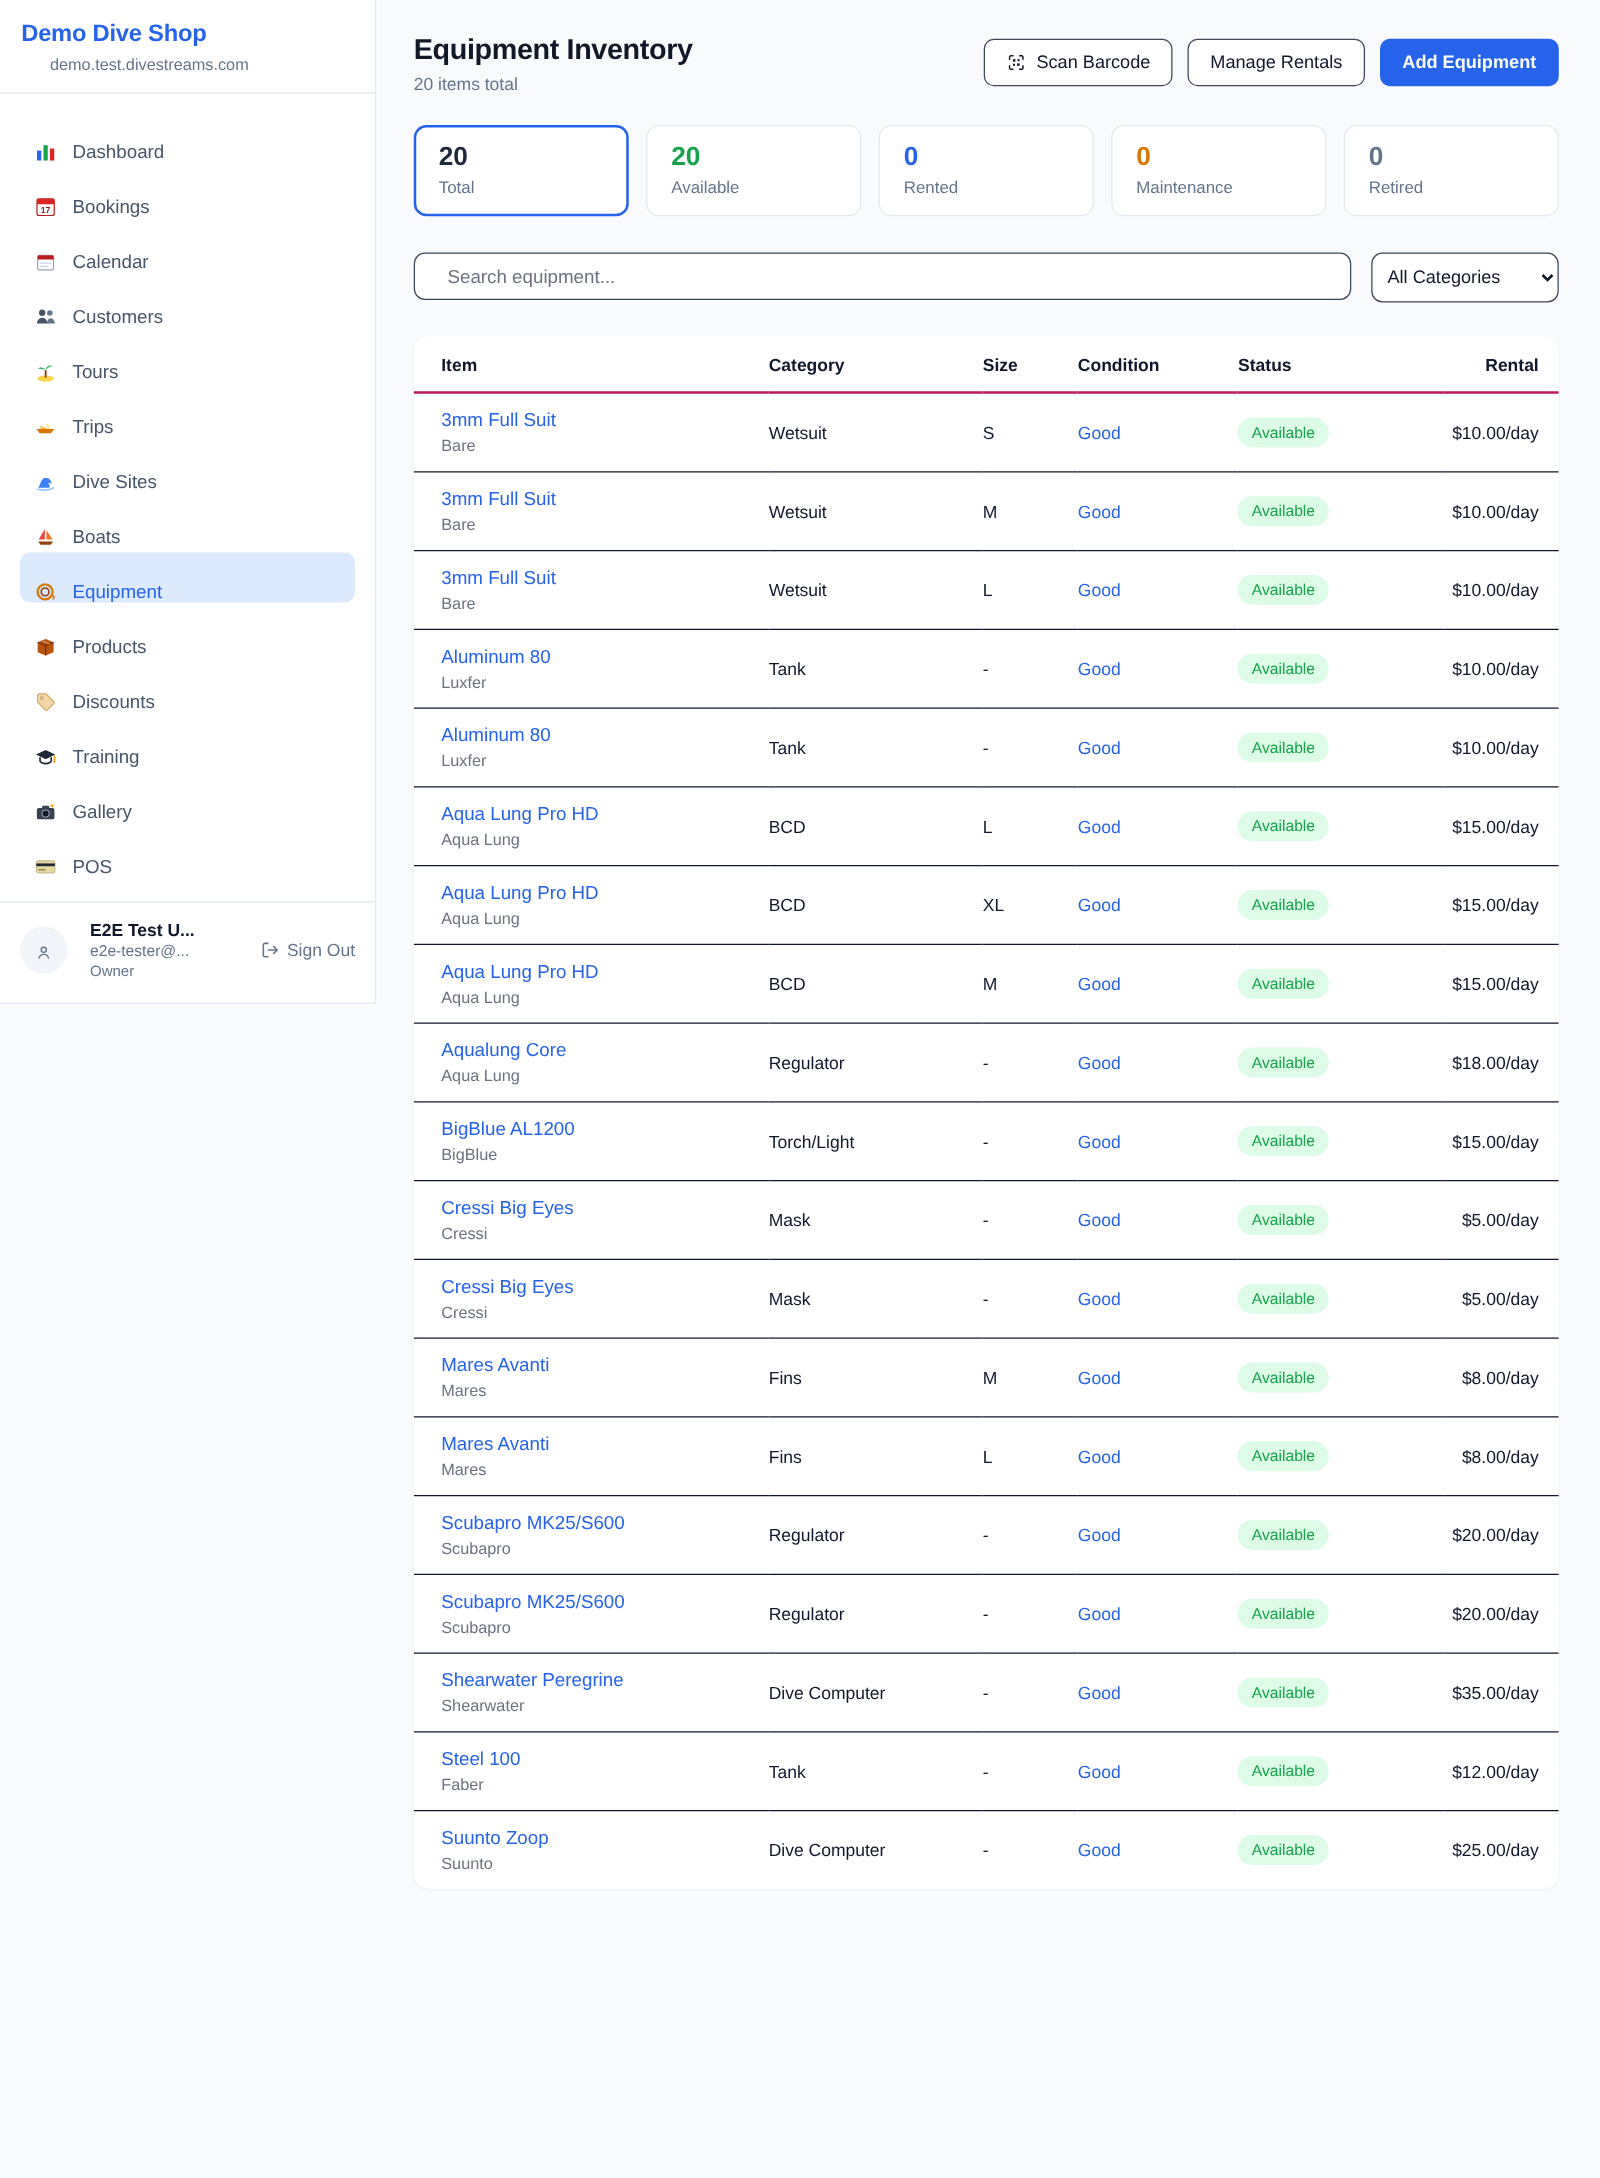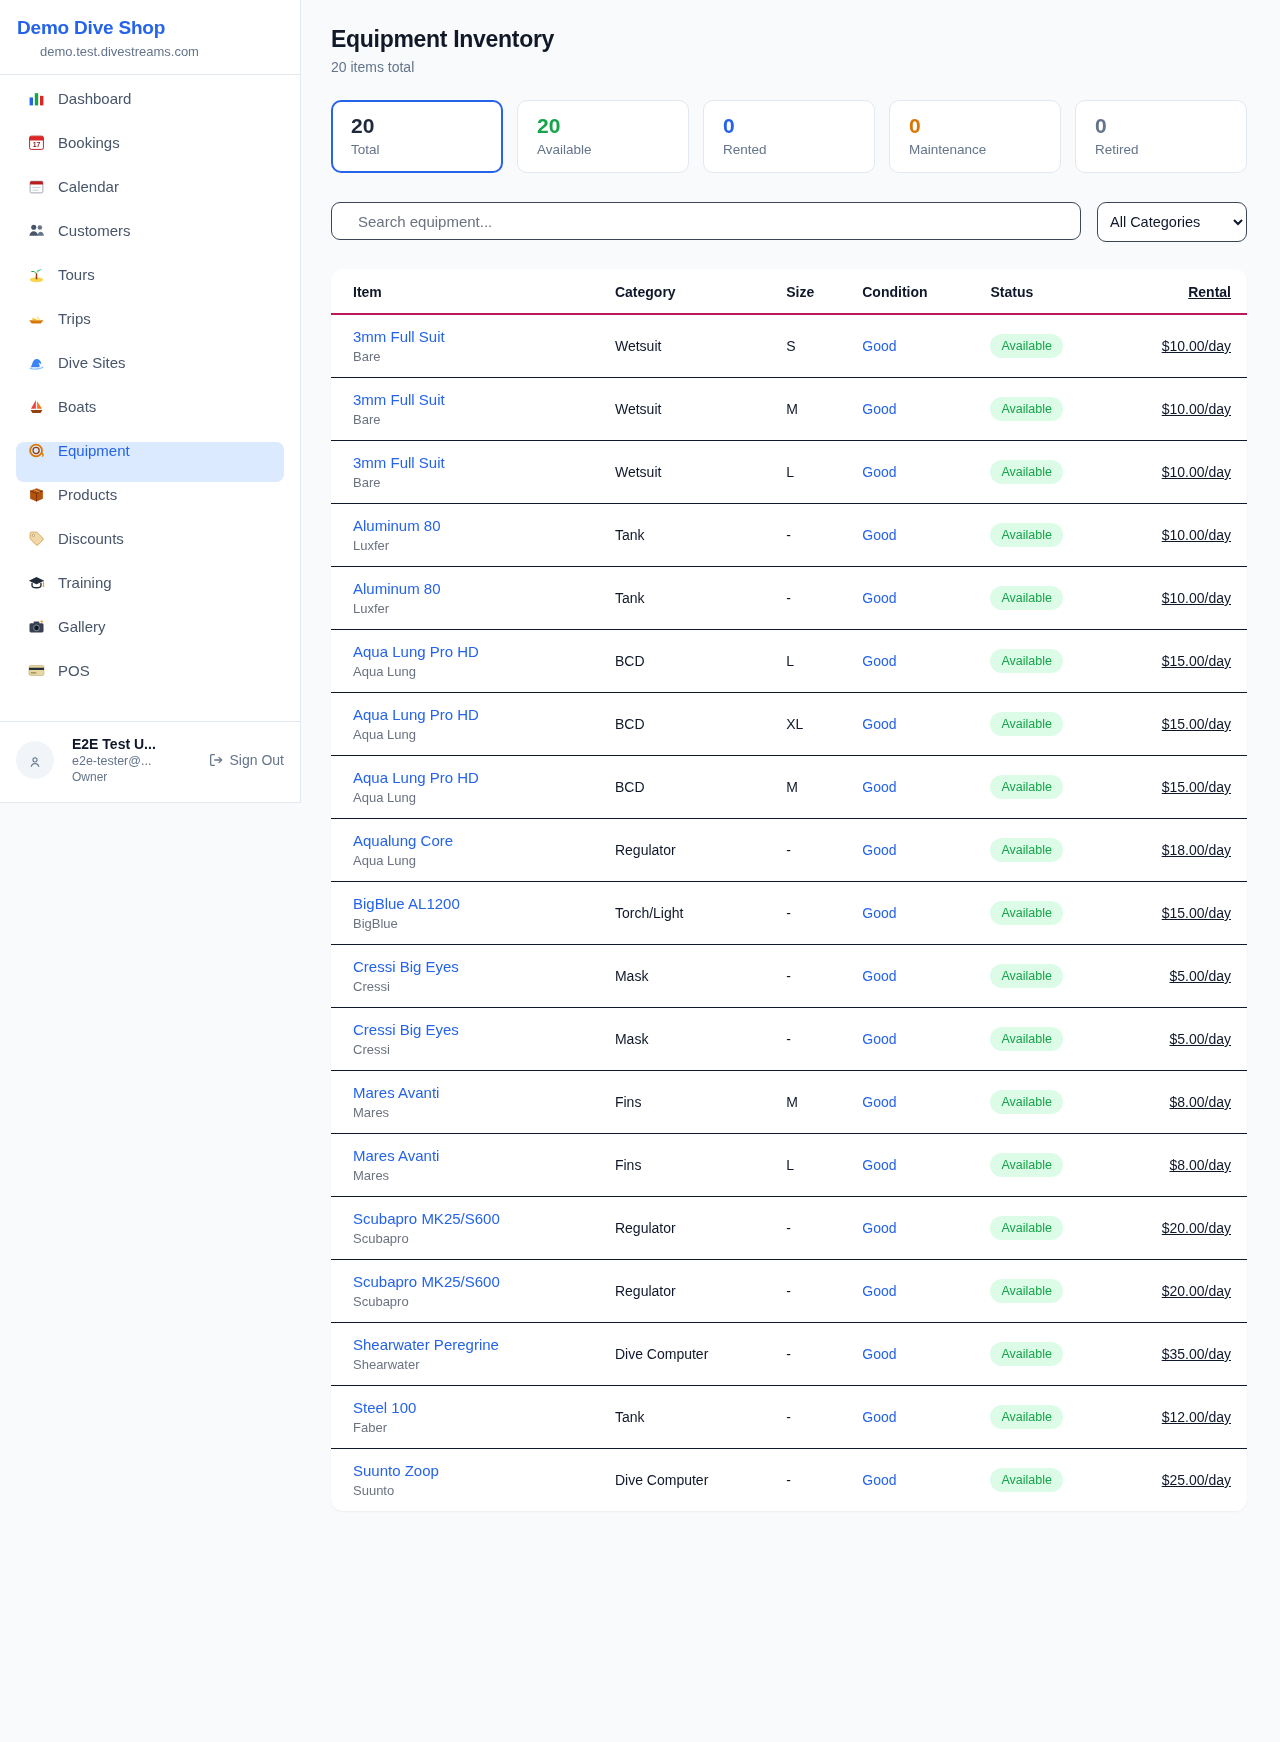--- a/index.html
+++ b/index.html
@@ -6,21 +6,21 @@
   html,body { background:#f8fafc; font-family:"Liberation Sans","DejaVu Sans",sans-serif; color:#0f172a; }
   body { width:1280px; min-height:1742px; }
   .app { display:flex; align-items:flex-start; width:1280px; }
 
   
   .sidebar { width:301px; background:#fff; border-right:1px solid #e2e8f0; border-bottom:1px solid #e2e8f0; }
   .brand { padding:17px 17px 15px; border-bottom:1px solid #e2e8f0; }
   .brand-name { color:#2563eb; font-size:19px; font-weight:800; letter-spacing:-0.2px; }
   .brand-domain { color:#64748b; font-size:13px; margin-top:5px;margin-left:23px; }
   .nav { padding:15px 16px 6px; }
-  .nav-item { display:flex; align-items:flex-start; gap:13px; height:40px; padding:0 12px; border-radius:8px; margin-bottom:4px; color:#475569; font-size:15px; cursor:pointer; }
+  .nav-item { display:flex; align-items:flex-end; gap:13px; height:40px; padding:0 12px; border-radius:8px; margin-bottom:4px; color:#475569; font-size:15px; cursor:pointer; }
   .nav-item.active { background:#dbeafe; color:#2563eb; font-weight:500; }
   .nav-icon { width:17px; height:17px; flex:0 0 17px; display:inline-flex; }
   .nav-icon svg { width:17px; height:17px; }
 
   .user-box { border-top:1px solid #e2e8f0; margin-top:9px; padding:14px 16px 18px; display:flex; align-items:center; gap:18px; }
   .avatar { width:38px; height:38px; border-radius:50%; background:#f1f5f9; display:flex; align-items:center; justify-content:center; flex:0 0 38px; }
   .avatar svg { width:20px; height:20px; }
   .user-info { min-width:0; }
   .user-name { font-size:14px; font-weight:700; color:#0f172a; white-space:nowrap; }
   .user-email { font-size:12.5px; color:#64748b; margin-top:2px; white-space:nowrap; }
@@ -46,21 +46,21 @@
 
   .filter-row { display:flex; gap:16px; margin-bottom:27px; }
   .search-input { flex:1; height:38px; border:1px solid #3b4657; border-radius:9px; padding:0 26px; font-size:15px; font-family:inherit; color:#0f172a; background:#fff; }
   .search-input::placeholder { color:#6b7280; }
   .category-select { width:150px; height:40px; border:1px solid #3b4657; border-radius:9px; background:#fff; font-size:14.5px; font-family:inherit; color:#0f172a; padding:0 8px; cursor:pointer; }
 
   .table-card { background:#fff; border-radius:12px; overflow:hidden; box-shadow:0 1px 2px rgba(15,23,42,.05); }
   table { width:100%; border-collapse:collapse; }
   thead th { text-align:left; font-size:14px; font-weight:700; color:#0f172a; padding:15px 0 13px; border-bottom:2px solid #be185d; }
   th.col-item, td.col-item { padding-left:22px; }
-  th.col-rental, td.col-rental { text-align:right; padding-right:16px;text-decoration:underline; }
+  th.col-rental, td.col-rental { text-align:right; padding-right:16px; }
   tbody td { border-bottom:1.5px solid #0f172a; padding:13px 0; font-size:14px; color:#0f172a; vertical-align:middle; }
   tbody tr:last-child td { border-bottom:none; }
   .item-name { color:#2563eb; font-size:15px; font-weight:500; cursor:pointer; }
   .item-brand { color:#6b7280; font-size:13px; margin-top:4px; }
   .condition-link { color:#2563eb; cursor:pointer; }
   .badge { display:inline-block; background:#dcfce7; color:#16a34a; font-size:12.5px; font-weight:500; padding:5px 11px; border-radius:999px; }
 </style>
 </head>
 <body>
 
@@ -256,20 +256,40 @@
       </button>
     </div>
   </aside>
 
   <main class="main">
 
     <div class="page-header">
       <div>
         <h1 class="page-title">Equipment Inventory</h1>
         <div class="page-subtitle">20 items total</div>
+      </div>
+      <div class="header-actions">
+        <button class="btn">
+          <span style="display: inline-flex; width: 16px; height: 16px;">
+              <svg viewBox="0 0 24 24" fill="none" stroke="#0f172a" stroke-width="1.8" stroke-linecap="round" stroke-linejoin="round">
+                <path d="M4 8V5.5A1.5 1.5 0 0 1 5.5 4H8M16 4h2.5A1.5 1.5 0 0 1 20 5.5V8M20 16v2.5a1.5 1.5 0 0 1-1.5 1.5H16M8 20H5.5A1.5 1.5 0 0 1 4 18.5V16"></path>
+                <rect x="8" y="8" width="3" height="3" fill="#0f172a" stroke="none"></rect>
+                <rect x="13.5" y="8" width="2.5" height="2.5" fill="#0f172a" stroke="none"></rect>
+                <rect x="8" y="13.5" width="2.5" height="2.5" fill="#0f172a" stroke="none"></rect>
+                <rect x="13" y="13" width="3" height="3" fill="#0f172a" stroke="none"></rect>
+              </svg>
+            </span>
+          <span>Scan Barcode</span>
+        </button>
+        <button class="btn">
+          <span>Manage Rentals</span>
+        </button>
+        <button class="btn btn-primary">
+          <span>Add Equipment</span>
+        </button>
       </div>
     </div>
 
     <div class="stats-row">
   <div class="stat selected">
     <div class="stat-value" style="color: rgb(30, 41, 59);">20</div>
     <div class="stat-label">Total</div>
   </div>
 
   <div class="stat">

